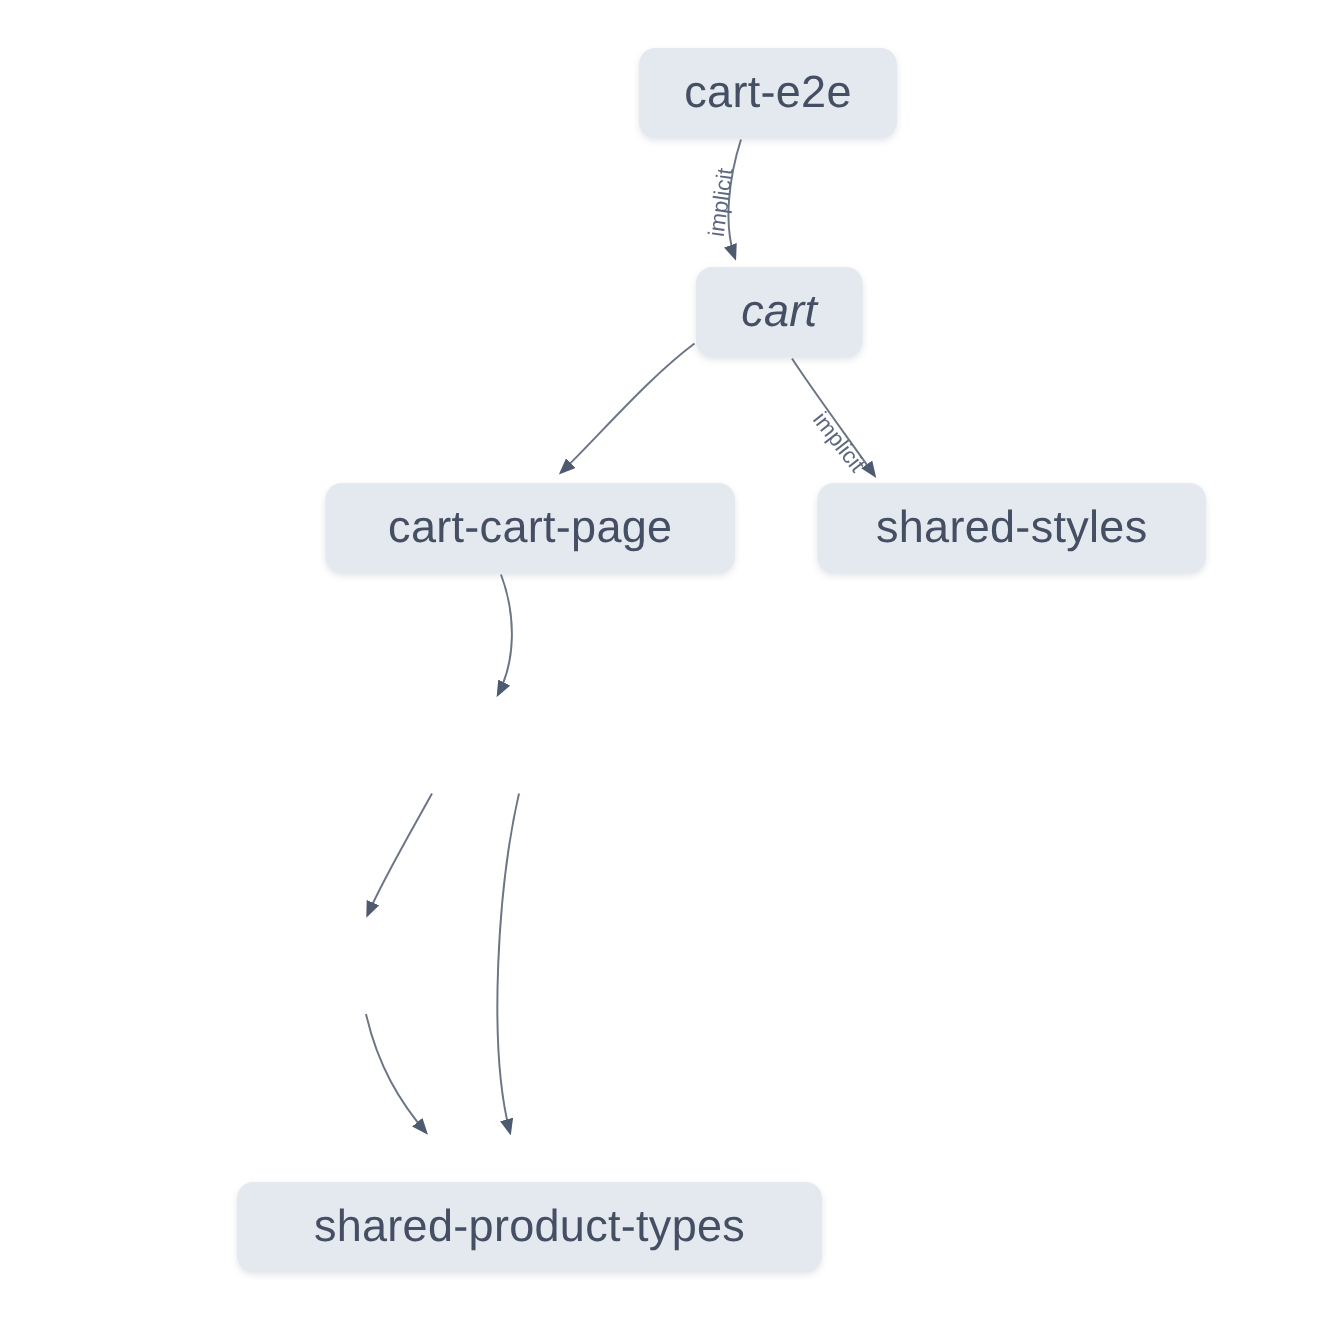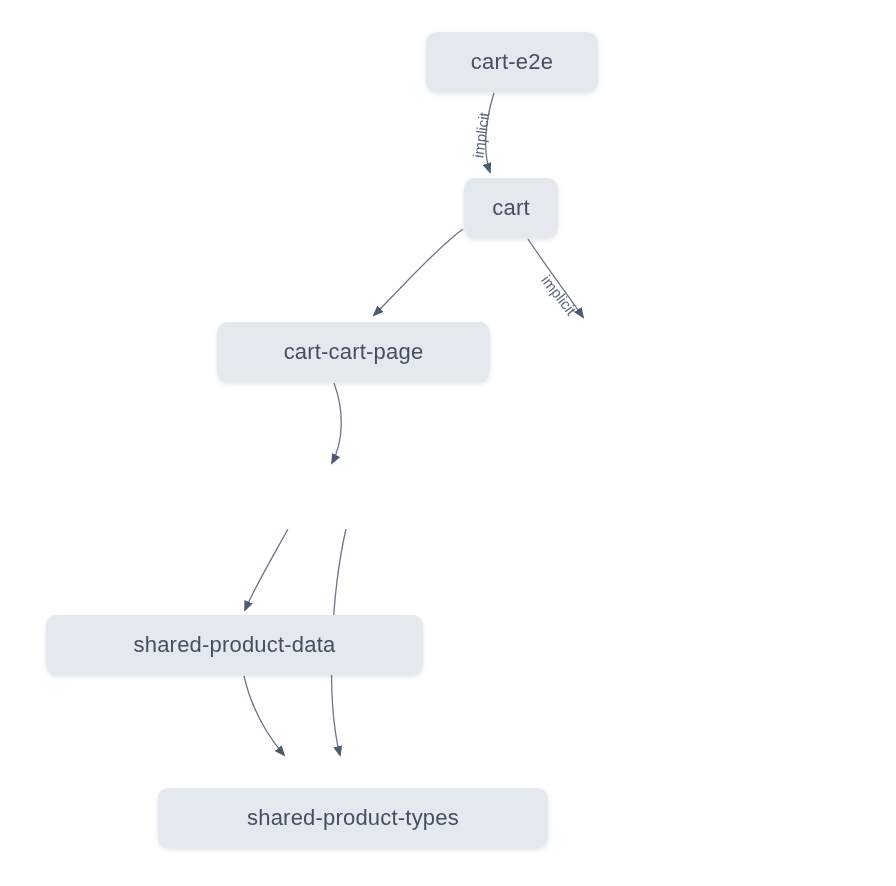--- a/index.html
+++ b/index.html
@@ -36,21 +36,21 @@
   }
   .node {
     position: absolute;
     background: #e4e8ef;
     border-radius: 11px;
     box-shadow: 0 2px 4px rgba(100, 116, 139, 0.18);
     display: flex;
     align-items: center;
     justify-content: center;
     color: #454f63;
-    font-size: 22px;
+    font-size: 30px;
     letter-spacing: 0.2px;
     white-space: nowrap;
     cursor: pointer;
   }
 </style>
 </head>
 <body>
 
 <div class="canvas">
 
@@ -77,31 +77,31 @@
 
     <text class="edge-label" transform="translate(481,135) rotate(-82)" text-anchor="middle" dominant-baseline="central">implicit</text>
 
     <text class="edge-label" transform="translate(559,295) rotate(52)" text-anchor="middle" dominant-baseline="central">implicit</text>
   </svg>
 
   <div class="node" style="left:426px; top:32px;  width:172px; height:60px;">
     <span>cart-e2e</span>
   </div>
 
-  <div class="node" style="left:464px; top:178px; width:94px;  height:60px;">
+  <div class="node" style="left:464px; top:178px; width:111px;  height:60px;font-style:italic;">
     <span>cart</span>
   </div>
 
   <div class="node" style="left:217px; top:322px; width:273px; height:60px;text-align:right;">
     <span>cart-cart-page</span>
   </div>
 
+  <div class="node" style="left:545px; top:322px; width:259px; height:60px;">
+    <span>shared-styles</span>
+  </div>
 
 
-  <div class="node" style="left:46px;  top:615px; width:377px; height:60px;">
-    <span>shared-product-data</span>
-  </div>
 
   <div class="node" style="left:158px; top:788px; width:390px; height:60px;">
     <span>shared-product-types</span>
   </div>
 
 </div>
 
 </body></html>

